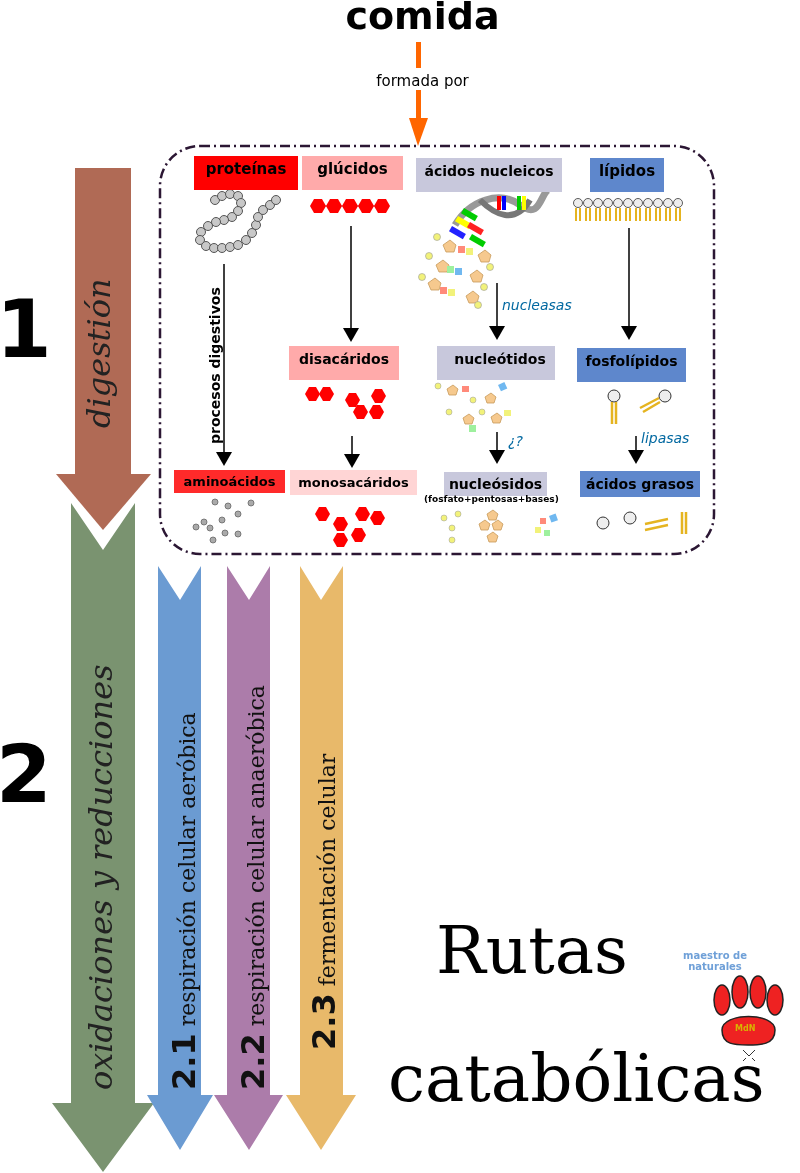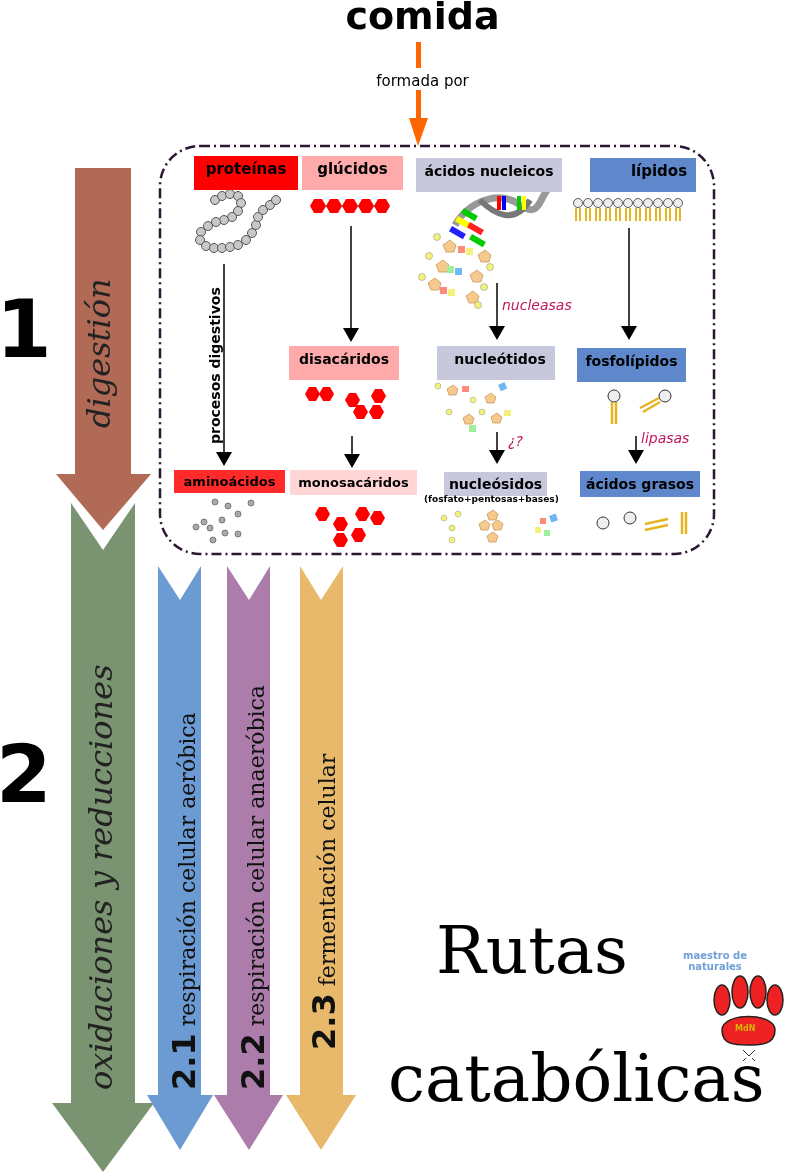--- a/index.html
+++ b/index.html
@@ -2,21 +2,21 @@
 <html><head>
 <meta charset="utf-8">
 <style>
   html, body { margin:0; padding:0; background:#ffffff; }
   body { width:800px; height:1173px; position:relative; overflow:hidden; font-family:"DejaVu Sans", sans-serif; }
   .abs { position:absolute; }
   .title-comida { left:0; width:845px; top:-6px; text-align:center; font-size:38px; font-weight:bold; color:#000; }
   .formada { left:340px; width:165px; top:72px; text-align:center; font-size:15px; color:#000; background:transparent; }
   .label { position:absolute; font-weight:bold; font-size:15px; color:#000; text-align:center; line-height:26px; height:34px; white-space:nowrap; }
   .lbl-sub { position:absolute; font-weight:bold; font-size:9px; color:#000; white-space:nowrap; }
-  .enz { position:absolute; font-style:italic; font-size:14px; color:#be185d; font-family:"DejaVu Sans", sans-serif; }
+  .enz { position:absolute; font-style:italic; font-size:14px; color:#0369a1; font-family:"DejaVu Sans", sans-serif; }
   .big-num { position:absolute; font-size:80px; font-weight:bold; color:#000; font-family:"DejaVu Sans", sans-serif; }
   .vert { position:absolute; transform-origin:left top; white-space:nowrap; font-family:"DejaVu Serif", serif; }
   .title-rutas { position:absolute; font-family:"DejaVu Serif", serif; font-size:66px; color:#000; line-height:78px; }
   svg { position:absolute; left:0; top:0; }
 </style>
 </head>
 <body>
 
 <svg width="800" height="1173">
 
@@ -246,21 +246,21 @@
     <path d="M743,1050 l6,6 l6,-6 M746,1058 l-3,3 M752,1058 l3,3" stroke="#333" stroke-width="1" fill="none"></path>
   </g>
 </svg>
 
 <div class="abs title-comida">comida</div>
 <div class="abs formada">formada por</div>
 
 <div class="label" style="left:194px; top:156px; width:104px; background:#ff0000;">proteínas</div>
 <div class="label" style="left:302px; top:156px; width:101px; background:#ffaaaa;">glúcidos</div>
 <div class="label" style="left:416px; top:158px; width:146px; background:#c8c8dc; font-size:14px;">ácidos nucleicos</div>
-<div class="label" style="left:590px; top:158px; width:74px; background:#5e87cc;padding-left:32px;">lípidos</div>
+<div class="label" style="left:590px; top:158px; width:74px; background:#5e87cc;">lípidos</div>
 
 <div class="label" style="left:289px; top:346px; width:110px; background:#ffaaaa; font-size:14px;">disacáridos</div>
 <div class="label" style="left:437px; top:346px; width:110px; background:#c8c8dc; font-size:14px;padding-left:8px;">nucleótidos</div>
 <div class="label" style="left:577px; top:348px; width:109px; background:#5e87cc; font-size:14px;">fosfolípidos</div>
 
 <div class="label" style="left:174px; top:470px; width:111px; height:23px; line-height:23px; background:#ff2a2a; font-size:13px;">aminoácidos</div>
 <div class="label" style="left:290px; top:470px; width:127px; height:25px; line-height:25px; background:#ffd5d5; font-size:13px;">monosacáridos</div>
 <div class="label" style="left:444px; top:472px; width:103px; height:24px; line-height:24px; background:#c8c8dc; font-size:14px;">nucleósidos</div>
 <div class="lbl-sub" style="left:424px; top:494px;">(fosfato+pentosas+bases)</div>
 <div class="label" style="left:580px; top:471px; width:120px; height:26px; background:#5e87cc; font-size:14px;">ácidos grasos</div>

